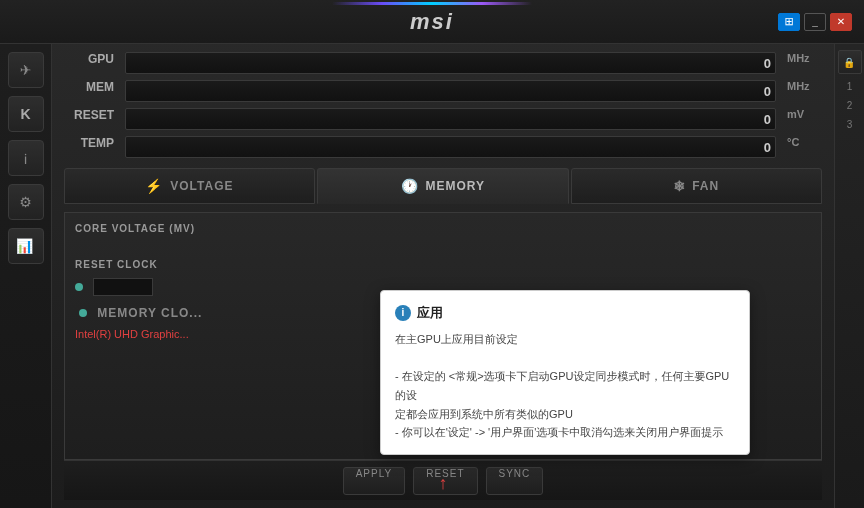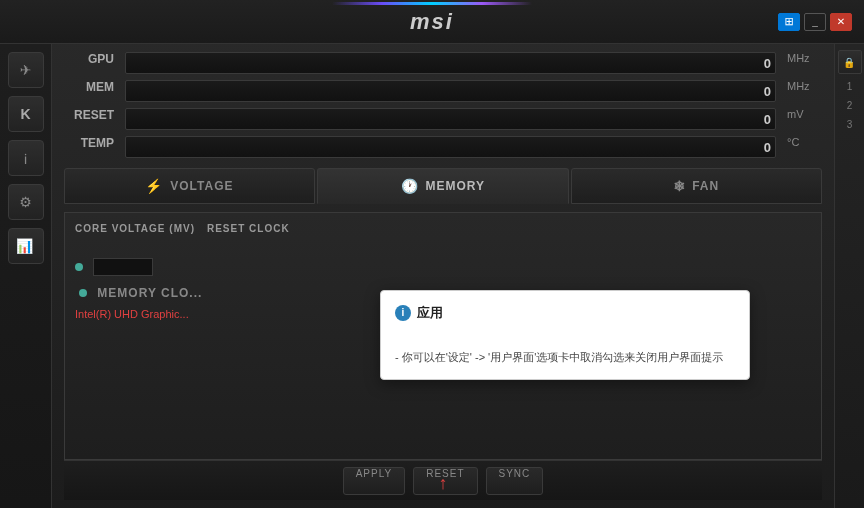--- a/index.html
+++ b/index.html
@@ -168,20 +168,21 @@
       transform: translateY(-50%);
       color: #ccc;
       font-size: 13px;
       font-weight: bold;
     }
 
     .meter-unit {
       width: 35px;
       color: #888;
       font-size: 11px;
+      font-weight: bold;
     }
 
     
     .tab-section {
       display: flex;
       gap: 2px;
       margin-bottom: 8px;
     }
 
     .tab-btn {
@@ -215,22 +216,23 @@
     .content-panel {
       flex: 1;
       background: linear-gradient(180deg, #282828, #1e1e1e);
       border: 1px solid #3a3a3a;
       padding: 10px;
       position: relative;
     }
 
     .sub-labels-row {
       display: flex;
-      gap: 12px;
-      margin-bottom: 24px;
+      gap: 25px;
+      margin-bottom: 8px;
+      flex-direction: column;
     }
 
     .sub-label {
       color: #999;
       font-size: 10px;
       font-weight: bold;
       letter-spacing: 1px;
     }
 
     .core-voltage-section {
@@ -483,19 +485,22 @@
     </div>
 
   </div>
 
   <div class="tooltip-popup">
     <div class="tooltip-title">
       <div class="tooltip-info-icon">i</div>
       <span>应用</span>
     </div>
     <div class="tooltip-body">
+      <div>在主GPU上应用目前设定</div>
       <br>
+      <div>- 在设定的 &lt;常规&gt;选项卡下启动GPU设定同步模式时，任何主要GPU的设</div>
+      <div>定都会应用到系统中所有类似的GPU</div>
       <div>- 你可以在'设定' -&gt; '用户界面'选项卡中取消勾选来关闭用户界面提示</div>
     </div>
 
   </div>
 
 </div>
 
 </body></html>

